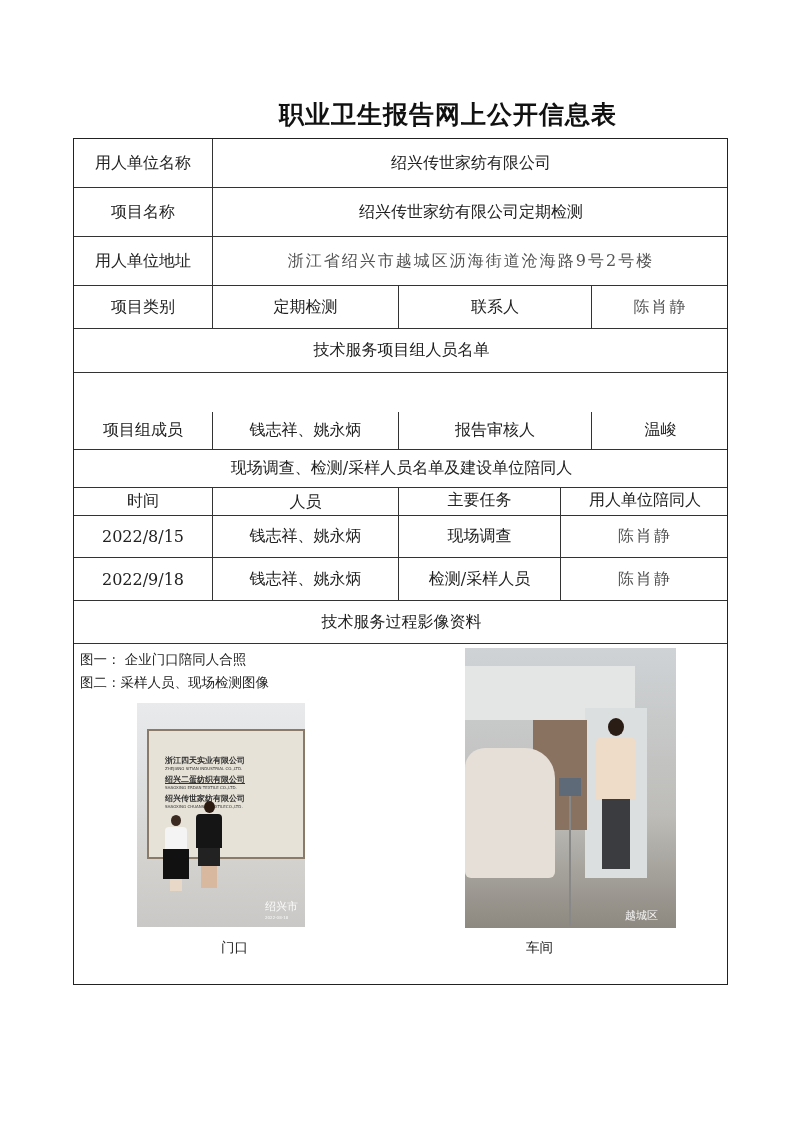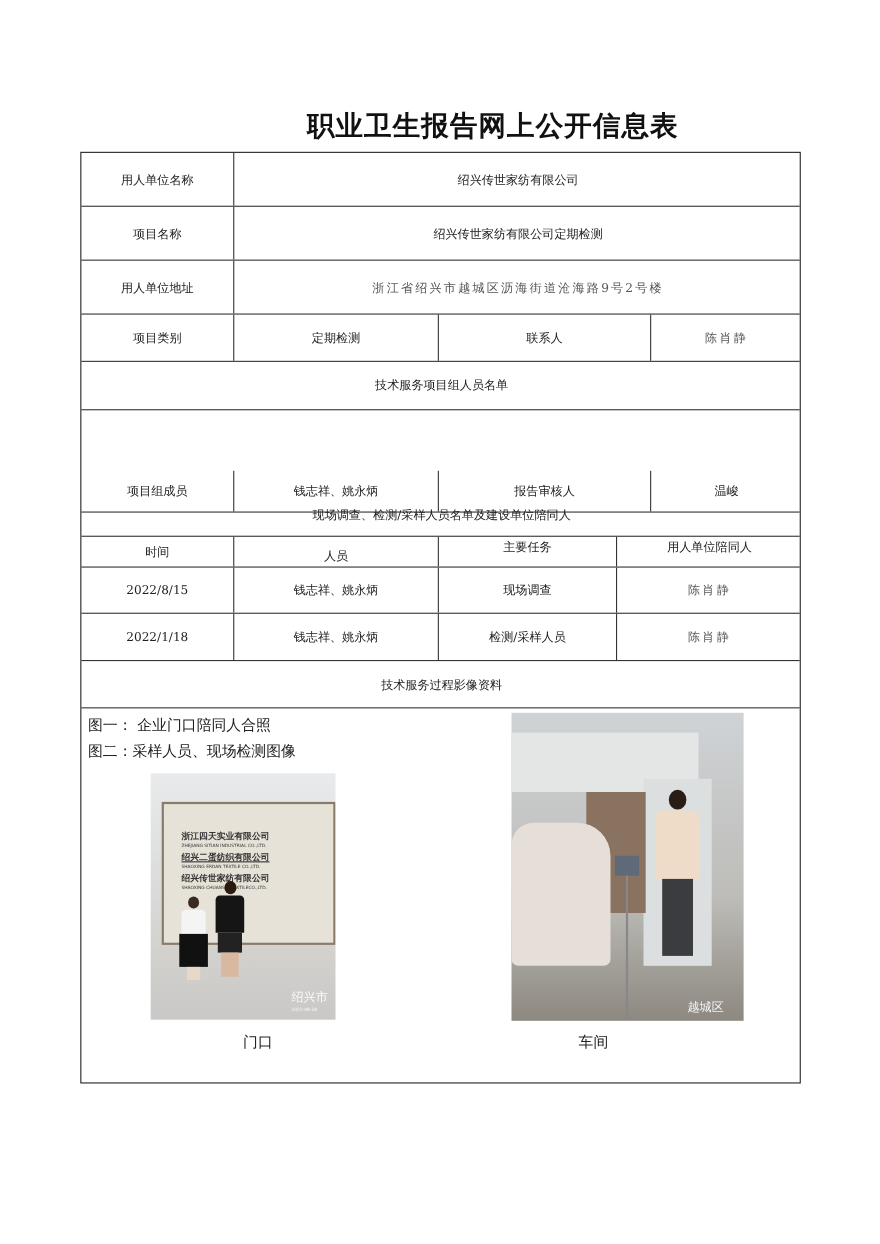--- a/index.html
+++ b/index.html
@@ -1,20 +1,20 @@
 <!DOCTYPE html>
 <html><head>
 <meta charset="utf-8">
 <style>
   html, body { margin: 0; padding: 0; background: #ffffff; }
   body { width: 800px; height: 1131px; position: relative; font-family: "DejaVu Serif", "Liberation Serif", serif; color: #222; overflow: hidden; }
   .title { position: absolute; left: 0; top: 98px; width: 800px; text-align: center; font-size: 25px; font-weight: bold; color: #111; letter-spacing: 1px; margin-left: 48px; }
   .sheet { position: absolute; left: 73px; top: 138px; width: 655px; height: 847px; border: 1.5px solid #222; box-sizing: border-box; }
   .row { position: absolute; left: 0; width: 100%; border-bottom: 1.5px solid #333; box-sizing: border-box; }
-  .cell { position: absolute; top: 0; height: 100%; display: flex; align-items: center; justify-content: center; font-size: 11px; border-right: 1.5px solid #333; box-sizing: border-box; text-align: center; }
+  .cell { position: absolute; top: 0; height: 100%; display: flex; align-items: center; justify-content: center; font-size: 16px; border-right: 1.5px solid #333; box-sizing: border-box; text-align: center; }
   .cell.last { border-right: none; }
   .cell.light { color: #555; letter-spacing: 2px; }
   .cell.top { align-items: flex-start; padding-top: 2px; }
   .cell.bottom { align-items: flex-end; padding-bottom: 2px; }
   .photos { position: absolute; left: 0; top: 505px; width: 100%; height: 340px; }
   .cap { position: absolute; left: 6px; font-size: 13.5px; }
   .photo { position: absolute; overflow: hidden; }
   .photo-label { position: absolute; font-size: 13.5px; }
   .wm { position: absolute; color: rgba(255,255,255,0.9); font-family: "DejaVu Sans", sans-serif; font-size: 11px; }
 </style>
@@ -45,21 +45,21 @@
     <div class="cell" style="left:325px;width:193px;">联系人</div>
     <div class="cell" style="left:139px;width:186px;">定期检测</div>
     <div class="cell last light" style="left:518px;width:137px;">陈肖静</div>
   </div>
 
   <div class="row" style="top:190px;height:44px;">
     <div class="cell last" style="left:0;width:655px;">技术服务项目组人员名单</div>
   </div>
 
 
-  <div class="row" style="top:289px;height:38px;">
+  <div class="row" style="top:273px;height:38px;">
     <div class="cell" style="left:0;width:139px;">项目组成员</div>
     <div class="cell" style="left:139px;width:186px;">钱志祥、姚永炳</div>
     <div class="cell" style="left:325px;width:193px;">报告审核人</div>
     <div class="cell last" style="left:518px;width:137px;">温峻</div>
   </div>
 
   <div class="row" style="top:310px;height:39px;">
     <div class="cell last" style="left:0;width:655px;">现场调查、检测/采样人员名单及建设单位陪同人</div>
   </div>
 
@@ -71,21 +71,21 @@
   </div>
 
   <div class="row" style="top:377px;height:42px;">
     <div class="cell" style="left:0;width:139px;">2022/8/15</div>
     <div class="cell" style="left:139px;width:186px;">钱志祥、姚永炳</div>
     <div class="cell" style="left:325px;width:162px;">现场调查</div>
     <div class="cell last light" style="left:487px;width:168px;">陈肖静</div>
   </div>
 
   <div class="row" style="top:419px;height:43px;">
-    <div class="cell" style="left:0;width:139px;">2022/1/18</div>
+    <div class="cell" style="left:0;width:139px;">2022/9/18</div>
     <div class="cell" style="left:139px;width:186px;">钱志祥、姚永炳</div>
     <div class="cell" style="left:325px;width:162px;">检测/采样人员</div>
     <div class="cell last light" style="left:487px;width:168px;">陈肖静</div>
   </div>
 
   <div class="row" style="top:462px;height:43px;">
     <div class="cell last" style="left:0;width:655px;">技术服务过程影像资料</div>
   </div>
 
   <div class="photos">

